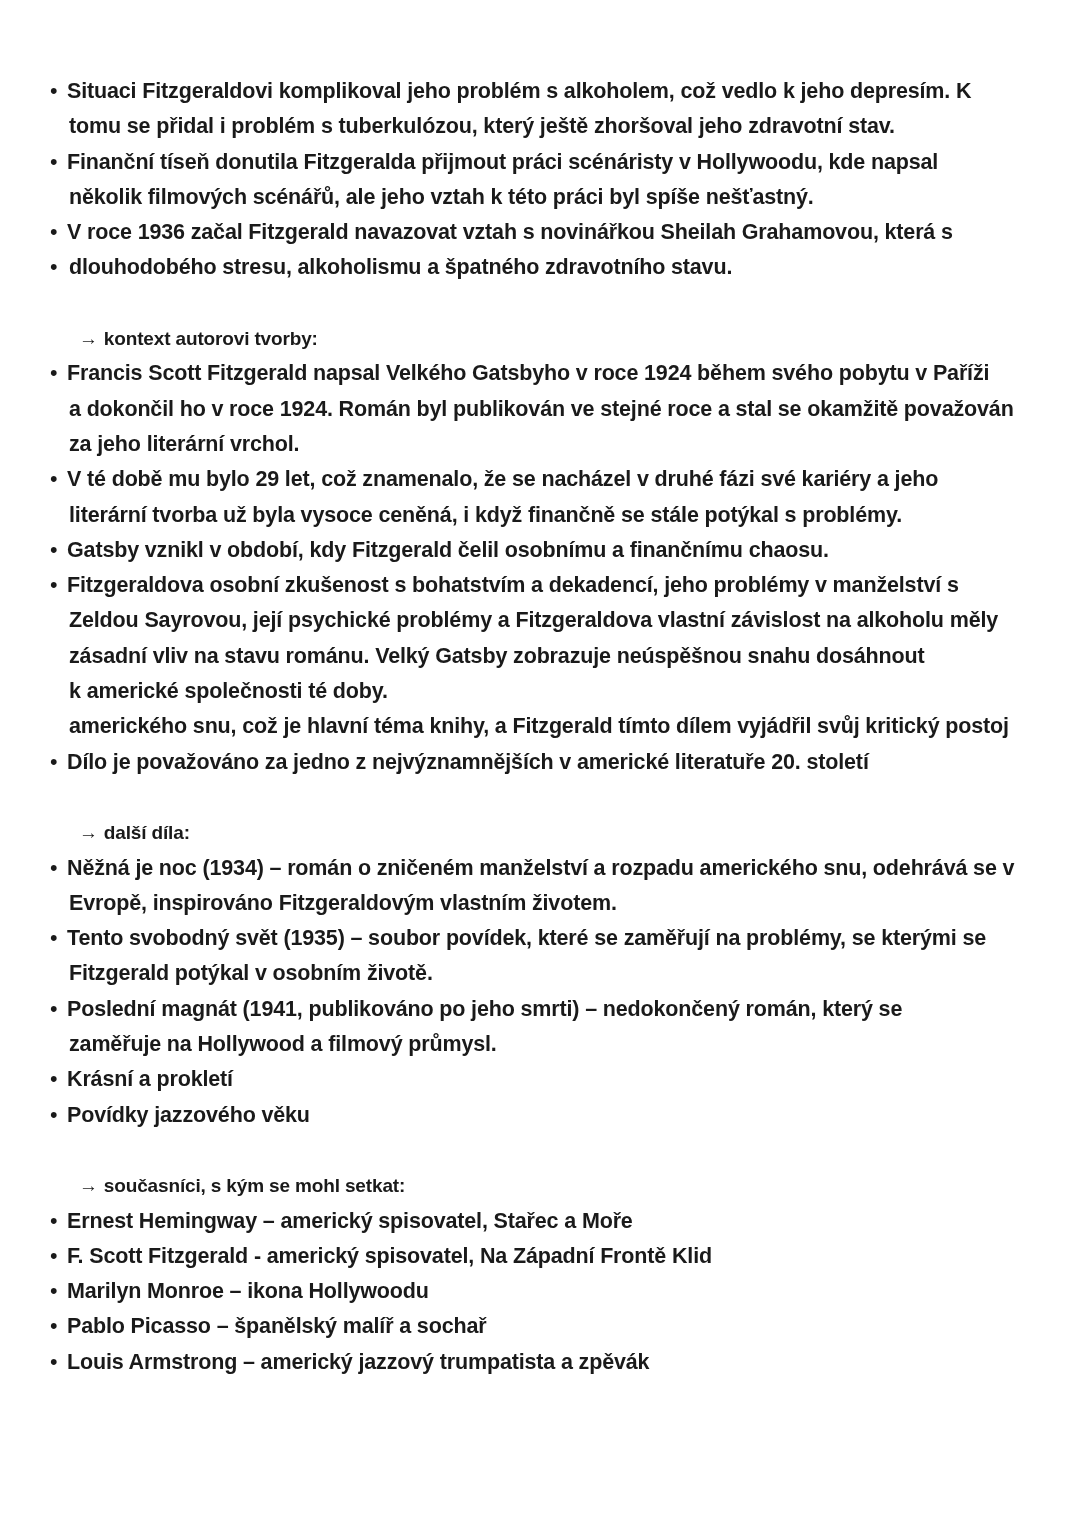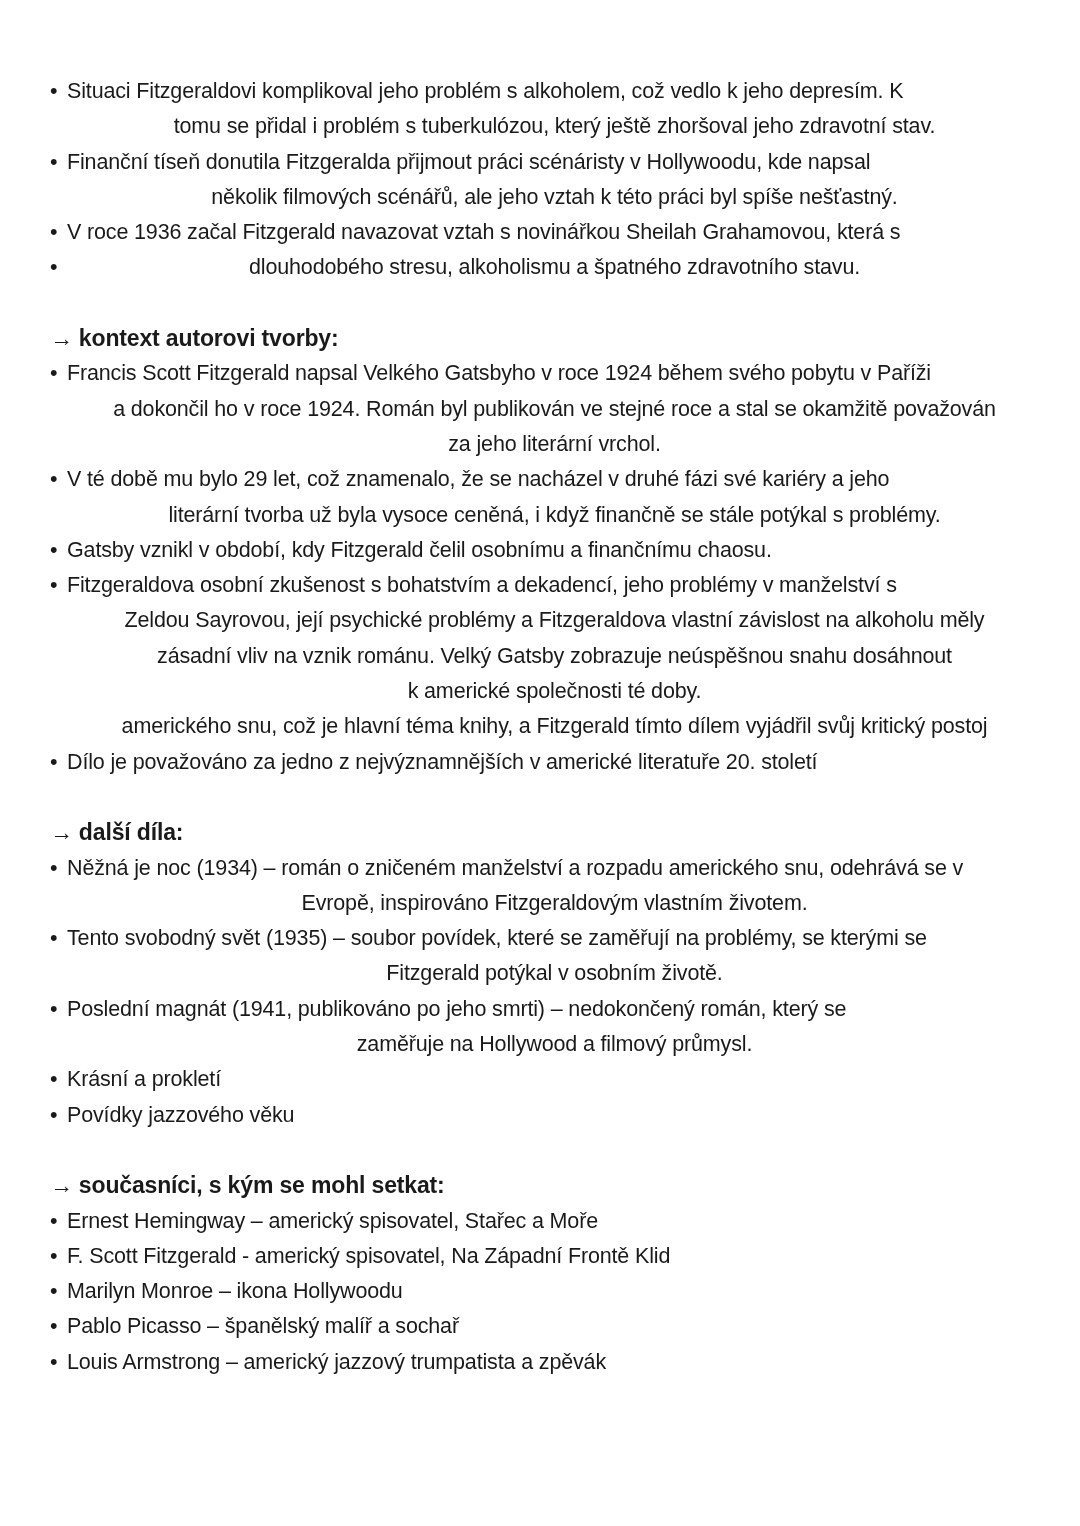--- a/index.html
+++ b/index.html
@@ -28,27 +28,28 @@
       font-size: 21.5px;
       line-height: 35.3px;
       letter-spacing: -0.15px;
     }
     .item .bullet {
       position: absolute;
       left: 0;
       top: 0;
       width: 12px;
     }
-    .item .line { display: block; }
-    .item .line.cont { padding-left: 2px; text-align: center; }
+    .item .line { display: block; font-weight: bold; }
+    .item .line.cont { padding-left: 2px; }
     .heading {
       font-weight: bold;
-      font-size: 23px;
+      font-size: 19px;
       line-height: 35.3px;
       letter-spacing: -0.15px;
+      margin-left: 29px;
     }
     .heading .arrow { font-weight: normal; margin-right: 6px; }
     .gap { height: 35.3px; }
   </style>
 </head>
 <body>
 
 <div class="page">
 
   <div class="block">
@@ -93,21 +94,21 @@
           <span class="line cont">literární tvorba už byla vysoce ceněná, i když finančně se stále potýkal s problémy.</span>
         </div>
         <div class="item">
           <span class="bullet">•</span>
           <span class="line">Gatsby vznikl v období, kdy Fitzgerald čelil osobnímu a finančnímu chaosu.</span>
         </div>
         <div class="item">
           <span class="bullet">•</span>
           <span class="line">Fitzgeraldova osobní zkušenost s bohatstvím a dekadencí, jeho problémy v manželství s</span>
           <span class="line cont">Zeldou Sayrovou, její psychické problémy a Fitzgeraldova vlastní závislost na alkoholu měly</span>
-          <span class="line cont">zásadní vliv na vznik románu. Velký Gatsby zobrazuje neúspěšnou snahu dosáhnout</span>
+          <span class="line cont">zásadní vliv na stavu románu. Velký Gatsby zobrazuje neúspěšnou snahu dosáhnout</span>
           <span class="line cont">k americké společnosti té doby.</span>
           <span class="line cont">amerického snu, což je hlavní téma knihy, a Fitzgerald tímto dílem vyjádřil svůj kritický postoj</span>
         </div>
         <div class="item">
           <span class="bullet">•</span>
           <span class="line">Dílo je považováno za jedno z nejvýznamnějších v americké literatuře 20. století</span>
         </div>
       </div>
   </div>
 

